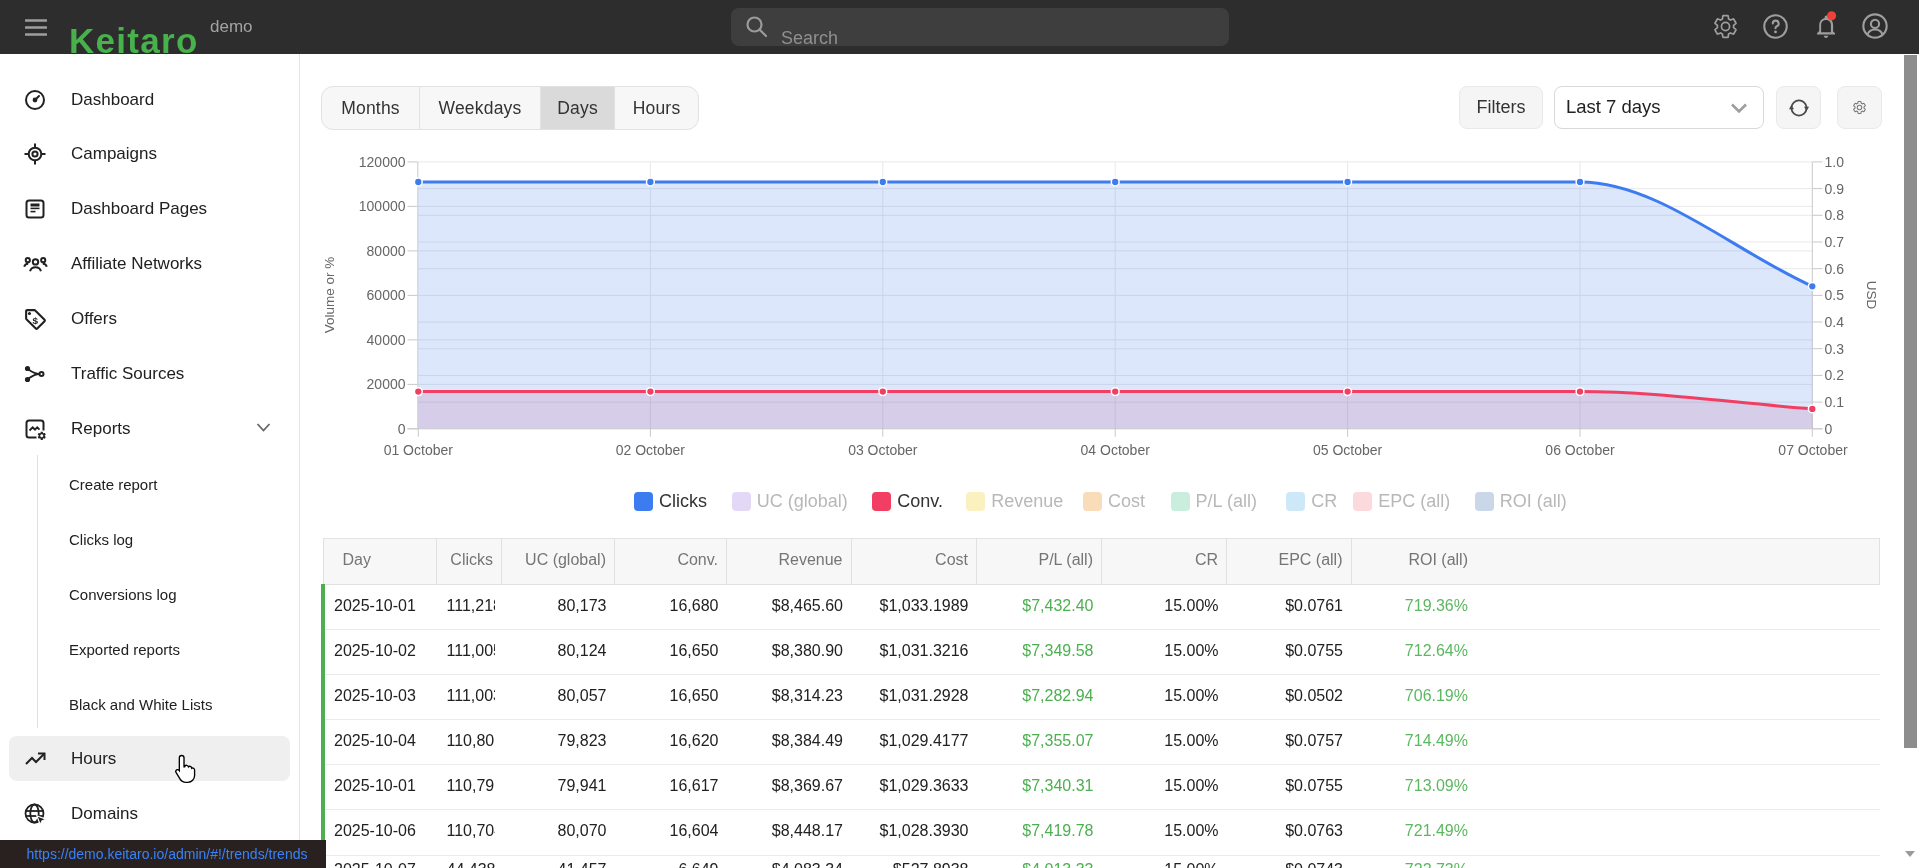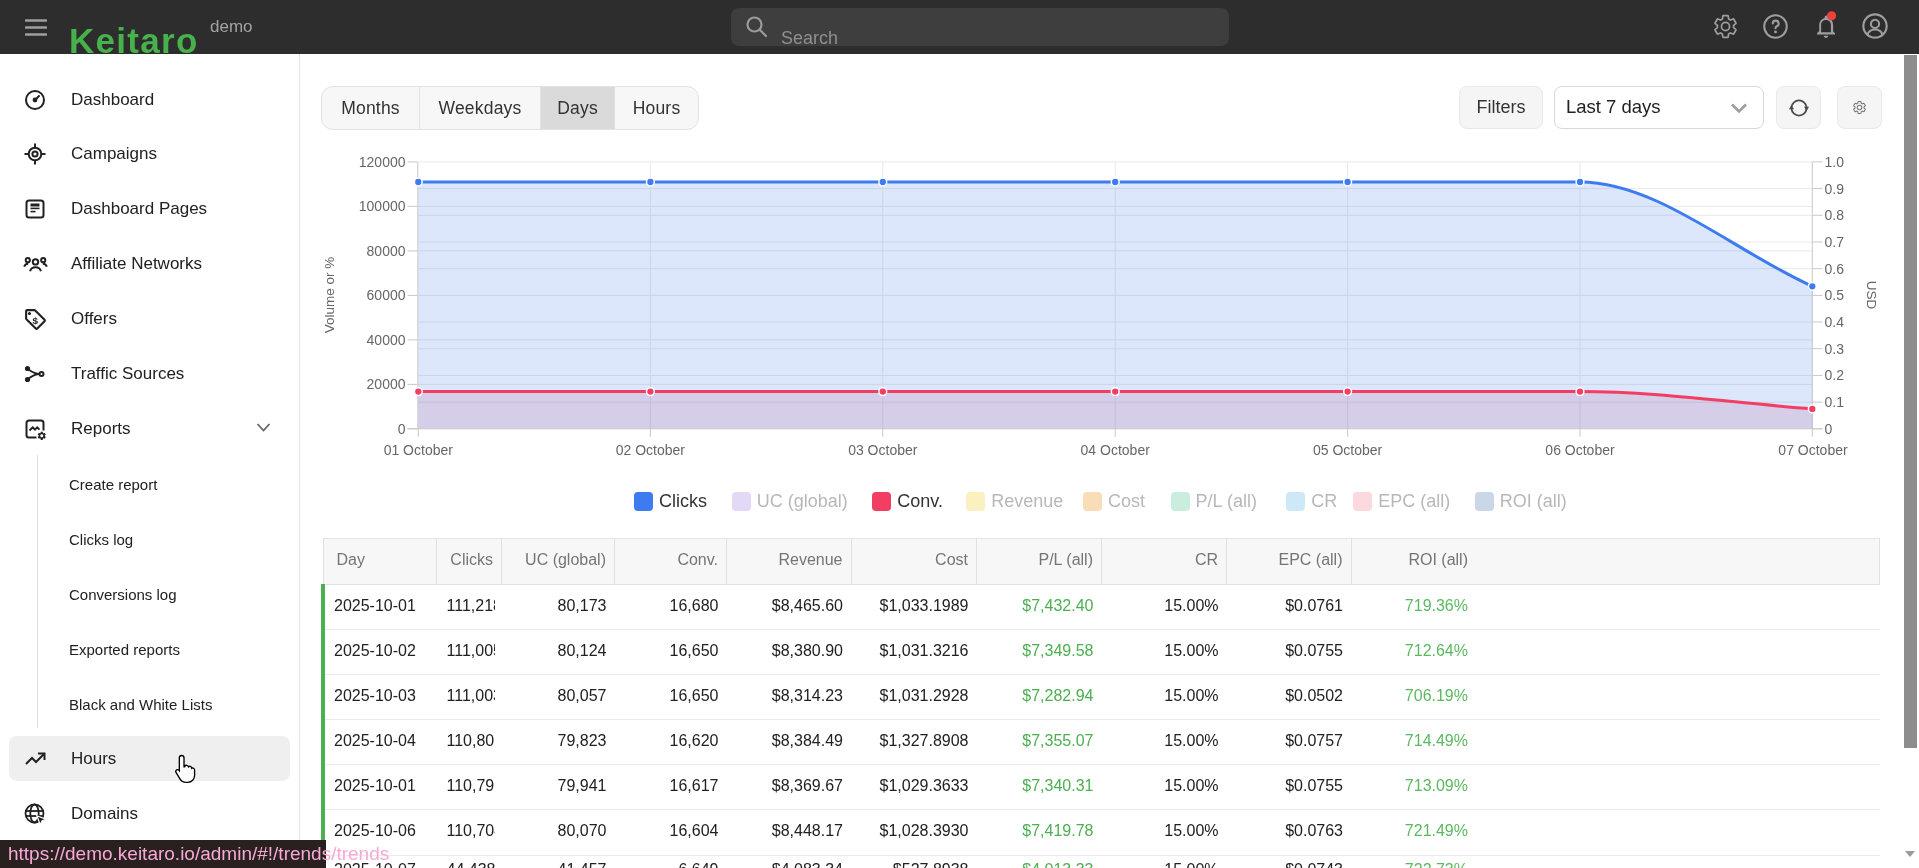--- a/index.html
+++ b/index.html
@@ -38,30 +38,30 @@
   #sel span { position:absolute; left:11px; top:9px; font-size:18.5px; color:#222; }
   
   #legend { position:absolute; left:0; top:491px; height:21px; }
   .li { position:absolute; top:0; display:flex; align-items:center; gap:6px; font-size:18px; white-space:nowrap; }
   .li .sq { width:19px; height:19px; border-radius:4px; }
   
   #tbl { position:absolute; left:321px; top:538px; width:1559px; border-collapse:collapse;
     table-layout:fixed; font-size:16px; color:#212121; }
   #tbl th { height:46px; padding-bottom:3px; background:#f7f7f7; font-weight:normal; color:#757575;
     border:1px solid #e0e0e0; border-top:1px solid #e4e4e4; text-align:right; padding-right:8px; }
-  #tbl th:first-child { text-align:left; padding-left:13px; }
+  #tbl th:first-child { text-align:left; padding-left:19px; }
   #tbl td { height:45.1px; padding-bottom:3px; border-bottom:1px solid #ebebeb; text-align:right; padding-right:8px;
     white-space:nowrap; overflow:hidden; }
   #tbl td:first-child { text-align:left; padding-left:9px; border-left:4px solid #4caf50; }
   .gr { color:#4caf50; }
   .lastrow td { vertical-align:top; padding-top:5px; height:60px; }
   .gr2 { color:#5cb860; }
   
   #urltip { position:absolute; left:0; top:840px; width:326px; height:28px; background:#282120;
-    color:#f9a8d4; font-size:19px; line-height:28px; padding-left:8px;text-align:center; }
+    color:#3b82f6; font-size:14px; line-height:28px; padding-left:8px;text-align:center; }
   #sbthumb { position:absolute; left:1904px; top:55px; width:13px; height:693px; background:#8d8d8d; }
 </style>
 </head>
 <body>
 
 <div id="topbar">
   <svg class="abs" style="left:25px;top:19px" width="22" height="17" viewBox="0 0 22 17">
     <g stroke="#9e9e9e" stroke-width="2.6" stroke-linecap="round">
       <line x1="1" y1="1.5" x2="21" y2="1.5"></line>
         <line x1="1" y1="8.5" x2="21" y2="8.5"></line>
@@ -466,21 +466,21 @@
         <td></td>
   </tr>
   <tr>
     <td>2025-10-04</td>
         <td>
           <div style="margin-left:10px;width:48px;overflow:hidden">110,805</div>
         </td>
         <td>79,823</td>
         <td>16,620</td>
         <td>$8,384.49</td>
-        <td>$1,327.8908</td>
+        <td>$1,029.4177</td>
     <td class="gr">$7,355.07</td>
         <td>15.00%</td>
         <td>$0.0757</td>
         <td class="gr2">714.49%</td>
         <td></td>
   </tr>
   <tr>
     <td>2025-10-01</td>
         <td>
           <div style="margin-left:10px;width:48px;overflow:hidden">110,796</div>

